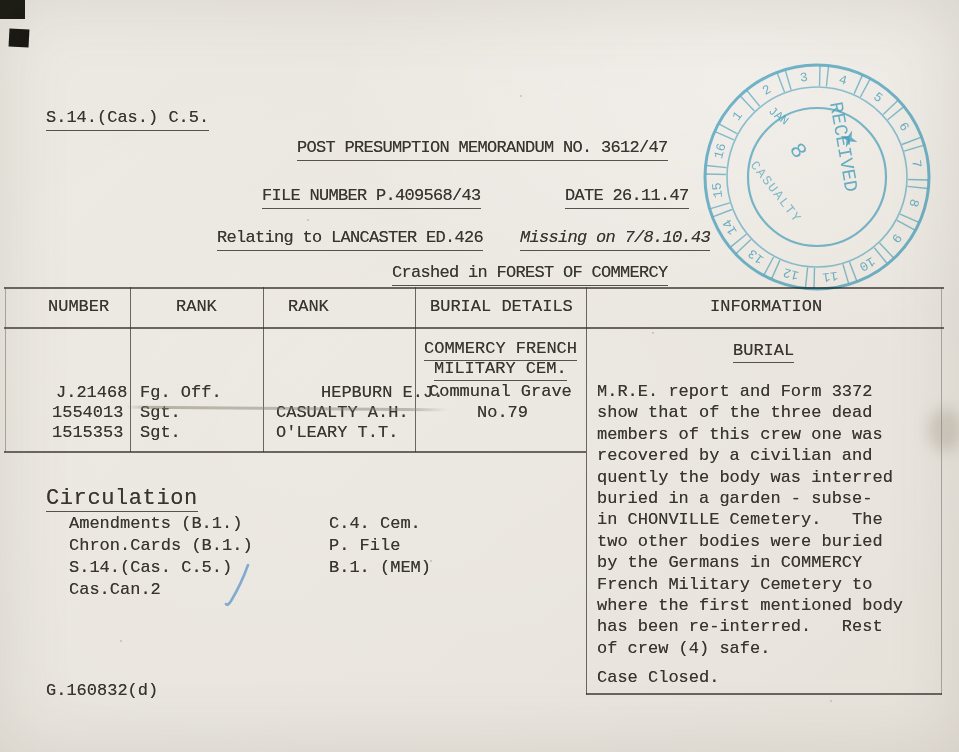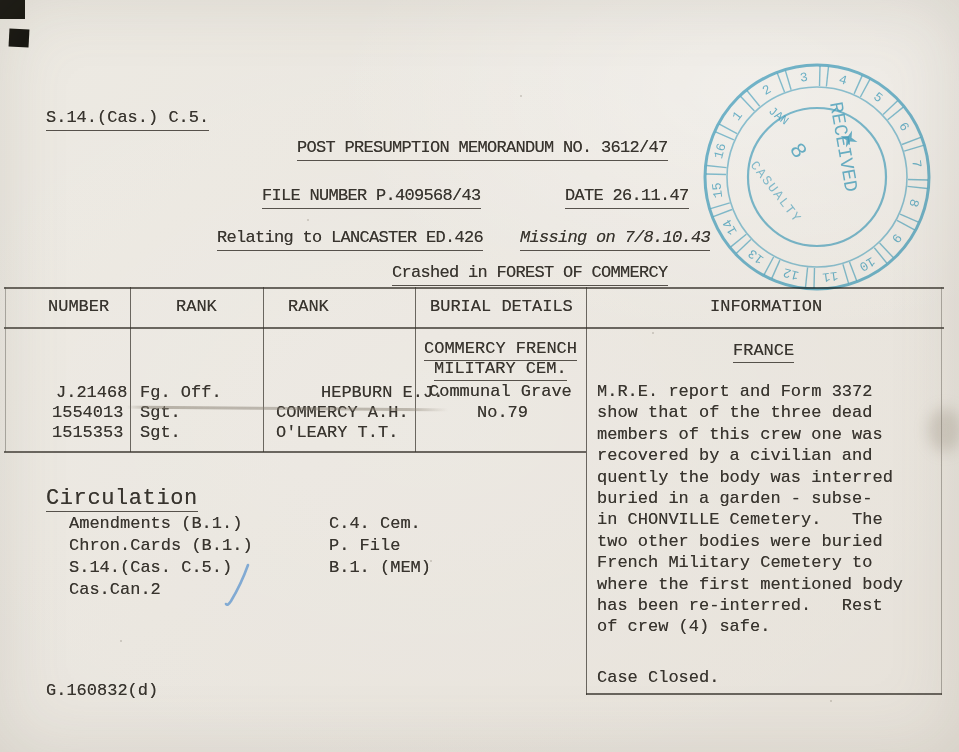--- a/index.html
+++ b/index.html
@@ -71,40 +71,41 @@
   <div class="t" style="left:477px;top:403px;">No.79</div>
 
   <div>
     <div class="t" style="left:56px;top:383px;">J.21468</div>
     <div class="t" style="left:140px;top:383px;">Fg. Off.</div>
     <div class="t" style="left:285px;top:383px;margin-left:36px;">HEPBURN E.J.</div>
   </div>
   <div>
     <div class="t" style="left:52px;top:403px;">1554013</div>
     <div class="t" style="left:140px;top:403px;">Sgt.</div>
-    <div class="t" style="left:276px;top:403px;">COMMERCY A.H.</div>
+    <div class="t" style="left:276px;top:403px;">CASUALTY A.H.</div>
   </div>
   <div>
     <div class="t" style="left:52px;top:423px;">1515353</div>
     <div class="t" style="left:140px;top:423px;">Sgt.</div>
     <div class="t" style="left:276px;top:423px;">O'LEARY T.T.</div>
   </div>
 
   <div class="pencil"></div>
 
-  <div class="t u" style="left:733px;top:341px;padding-bottom:1px;">FRANCE</div>
+  <div class="t u" style="left:733px;top:341px;padding-bottom:1px;">BURIAL</div>
   <div style="position:absolute;left:597px;top:381px;">
     <div class="t" style="position:static;line-height:21.4px;">M.R.E. report and Form 3372</div>
     <div class="t" style="position:static;line-height:21.4px;">show that of the three dead</div>
     <div class="t" style="position:static;line-height:21.4px;">members of this crew one was</div>
     <div class="t" style="position:static;line-height:21.4px;">recovered by a civilian and</div>
     <div class="t" style="position:static;line-height:21.4px;">quently the body was interred</div>
     <div class="t" style="position:static;line-height:21.4px;">buried in a garden - subse-</div>
     <div class="t" style="position:static;line-height:21.4px;">in CHONVILLE Cemetery.   The</div>
     <div class="t" style="position:static;line-height:21.4px;">two other bodies were buried</div>
+    <div class="t" style="position:static;line-height:21.4px;">by the Germans in COMMERCY</div>
     <div class="t" style="position:static;line-height:21.4px;">French Military Cemetery to</div>
     <div class="t" style="position:static;line-height:21.4px;">where the first mentioned body</div>
     <div class="t" style="position:static;line-height:21.4px;">has been re-interred.   Rest</div>
     <div class="t" style="position:static;line-height:21.4px;">of crew (4) safe.</div>
   </div>
   <div class="t" style="left:597px;top:668px;">Case Closed.</div>
 
   <div class="t u" style="left:46px;top:489px;font-size:22px;letter-spacing:.6px;">Circulation</div>
   <div>
     <div class="t" style="left:69px;top:514px;">Amendments (B.1.)</div>

